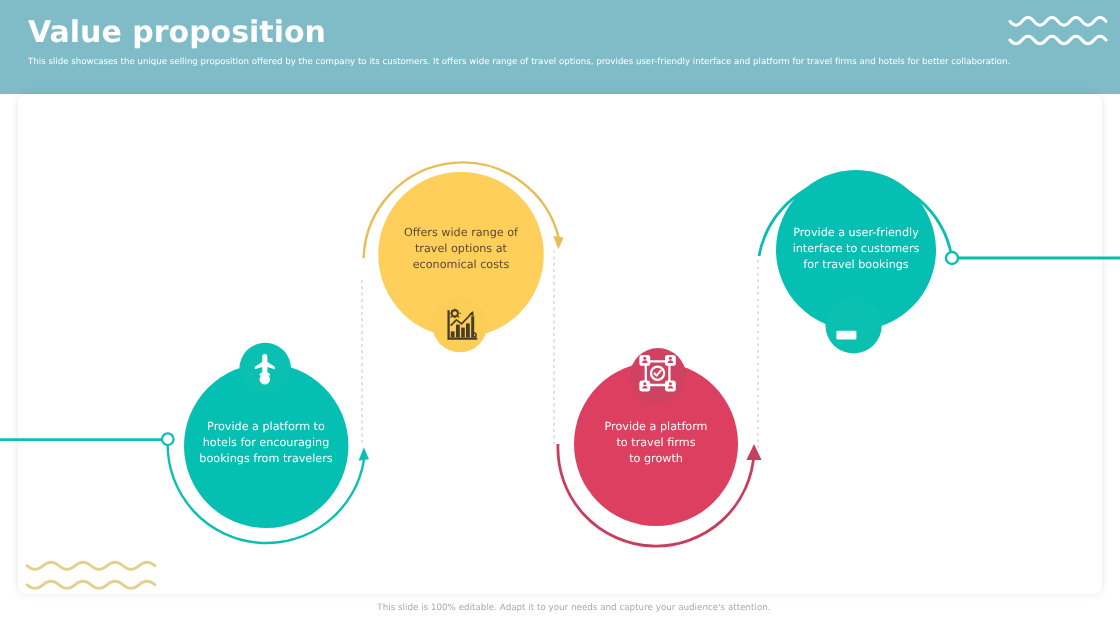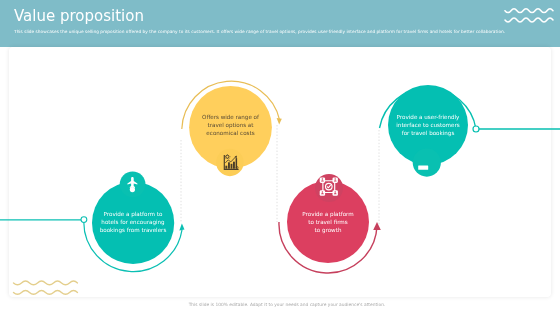--- a/index.html
+++ b/index.html
@@ -2,21 +2,21 @@
 <html><head>
 <meta charset="utf-8">
 <style>
   html,body{margin:0;padding:0;}
   body{width:560px;height:315px;overflow:hidden;background:#ffffff;
        font-family:"Liberation Sans",sans-serif;}
   .slide{position:relative;width:560px;height:315px;background:#ffffff;overflow:hidden;}
   .header{position:absolute;left:0;top:0;width:560px;height:47px;
           background:#7fbcc8;}
   .title{position:absolute;left:14px;top:7.5px;font-size:15px;color:#ffffff;
-         font-family:"DejaVu Sans",sans-serif;font-weight:400;line-height:17px;}
+         font-family:"DejaVu Sans",sans-serif;font-weight:700;line-height:17px;}
   .subtitle{position:absolute;left:14px;top:29.2px;font-size:4.31px;color:#ffffff;
             font-family:"DejaVu Sans",sans-serif;
             letter-spacing:.01px;white-space:nowrap;line-height:6px;}
   .card{position:absolute;left:9px;top:47px;width:542px;height:250px;background:#fff;
         border-radius:4px;box-shadow:0 0 4px rgba(0,0,0,.10);}
   .footer{position:absolute;left:7px;top:301.8px;width:560px;text-align:center;
           font-family:"DejaVu Sans",sans-serif;font-size:4.38px;color:#a9a9a9;}
   svg.diagram{position:absolute;left:0;top:0;width:560px;height:315px;}
   .bubble-text{position:absolute;text-align:center;color:#ffffff;font-size:5.6px;
                line-height:7.9px;white-space:nowrap;font-family:"DejaVu Sans",sans-serif;}

